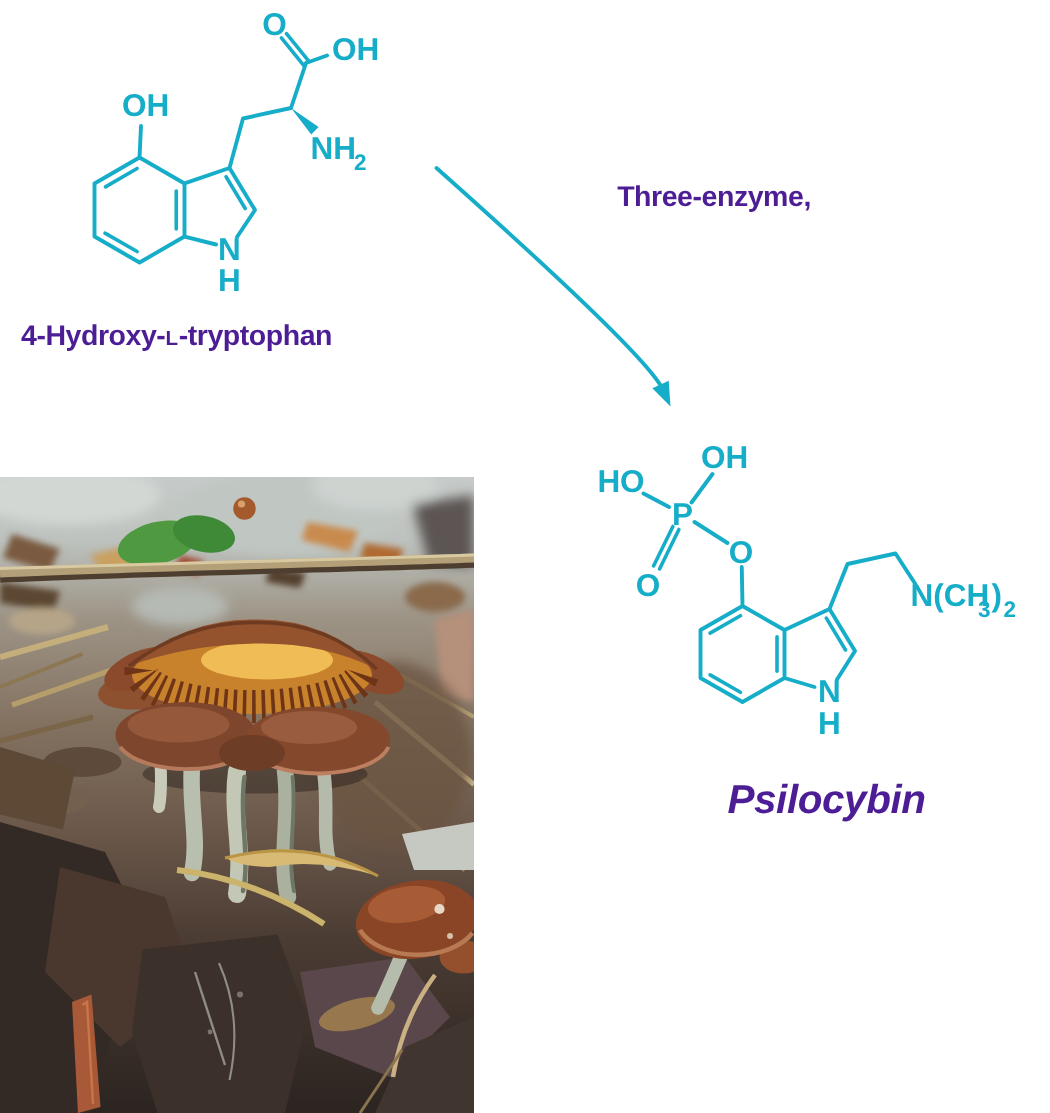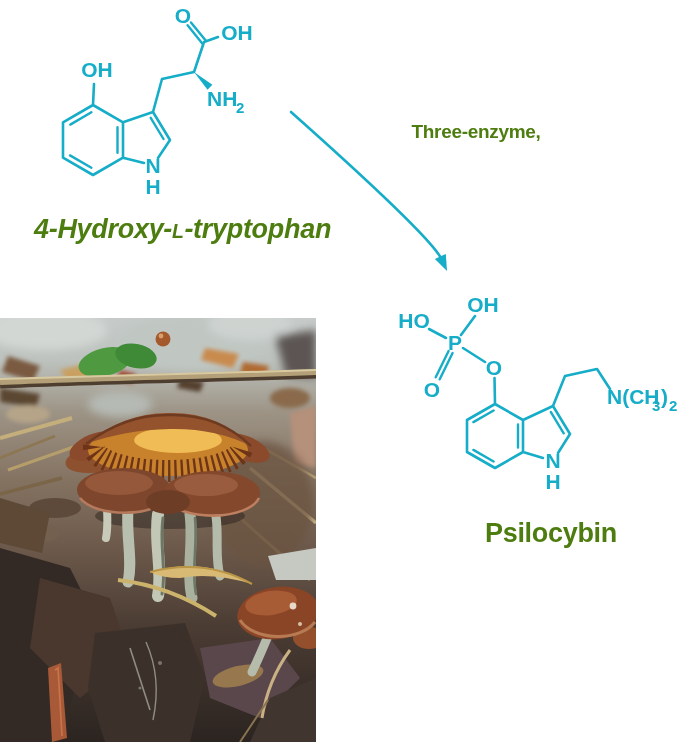--- a/index.html
+++ b/index.html
@@ -4,26 +4,26 @@
 <style>
   html,body{margin:0;padding:0;background:#ffffff;}
   .canvas{
     position:relative;width:700px;height:742px;background:#ffffff;overflow:hidden;
     font-family:"Liberation Sans",sans-serif;
   }
   svg{position:absolute;left:0;top:0;}
   .atom{font-family:"Liberation Sans",sans-serif;font-size:21px;font-weight:700;fill:#16adc8;}
   .atom-sub{font-family:"Liberation Sans",sans-serif;font-size:15px;font-weight:700;fill:#16adc8;}
   .caption{
-    position:absolute;color:#4d7c0f;font-weight:700;letter-spacing:-0.3px;
+    position:absolute;color:#4c1d95;font-weight:700;letter-spacing:-0.3px;
   }
-  .reactant-label{left:34px;top:214px;font-size:27px;white-space:nowrap;font-style:italic;}
+  .reactant-label{left:14px;top:214px;font-size:19px;white-space:nowrap;}
   .reactant-label .stereo{font-size:0.72em;letter-spacing:0.5px;}
   .arrow-caption{left:386px;top:120px;width:180px;text-align:center;font-size:19px;line-height:23px;}
-  .product-label{left:440px;top:518px;width:222px;text-align:center;font-size:27px;}
+  .product-label{left:440px;top:518px;width:222px;text-align:center;font-size:27px;font-style:italic;}
   .photo-frame{position:absolute;left:0;top:318px;width:316px;height:424px;}
 </style>
 </head>
 <body>
 
 <div class="canvas">
 
   <svg width="700" height="742" viewBox="0 0 700 742">
 
     <g stroke="#16adc8" stroke-width="2.6" fill="none" stroke-linecap="round" stroke-linejoin="round">

